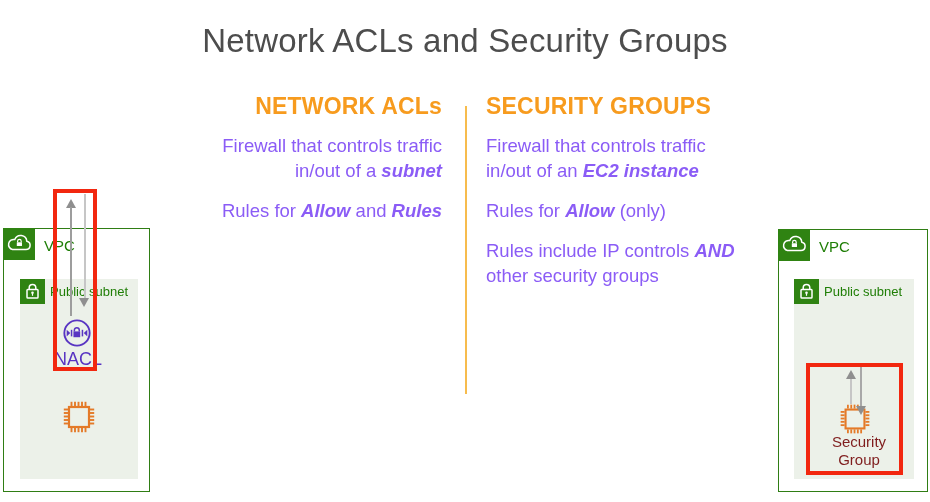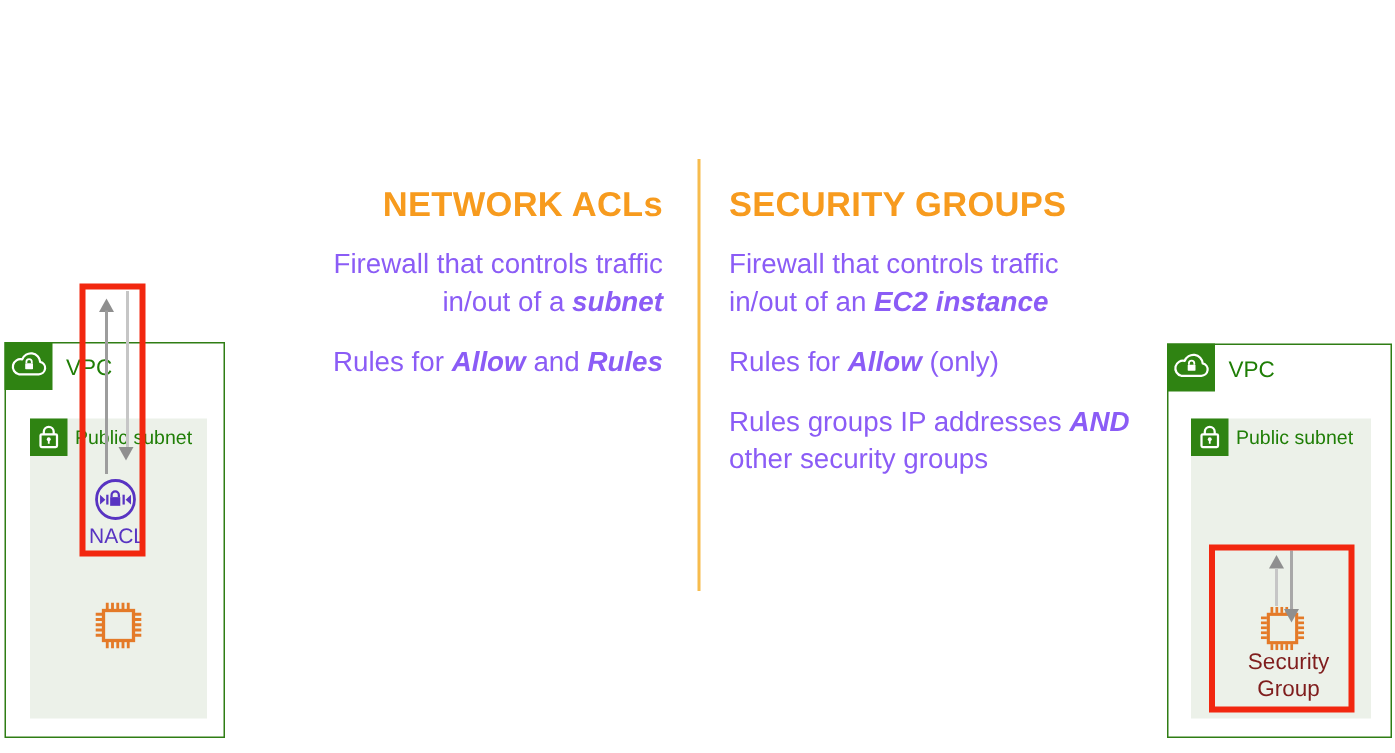--- a/index.html
+++ b/index.html
@@ -4,66 +4,67 @@
 <style>
   html,body{margin:0;padding:0;background:#fff;}
   .canvas{
     position:relative;width:930px;height:502px;background:#ffffff;
     font-family:"Liberation Sans","DejaVu Sans",sans-serif;overflow:hidden;
   }
   .title{
     position:absolute;left:0;right:0;top:22px;text-align:center;
     font-size:33px;font-weight:500;color:#4d4d4d;margin:0;letter-spacing:.2px;
   }
-  .col{position:absolute;top:122px;}
+  .col{position:absolute;top:92px;}
   .col h2{font-size:23px;font-weight:bold;color:#F79B1E;margin:0 0 13px 0;line-height:28px;letter-spacing:.2px;}
   .col p{font-size:18.5px;line-height:25px;color:#8b5cf6;margin:0 0 15px 0;}
   .col .bi{font-style:italic;font-weight:bold;}
   .col-left{left:110px;width:332px;text-align:right;}
   .col-right{left:486px;width:310px;text-align:left;}
   .divider{position:absolute;left:465px;top:106px;width:2px;height:288px;background:#F7BC4D;}
 
   .vpc-box{position:absolute;border:1px solid #2F7D14;background:#fff;box-sizing:border-box;}
   .vpc-icon{position:absolute;left:-1px;top:-1px;width:32px;height:32px;background:#2F8312;}
   .vpc-label{position:absolute;left:40px;top:8px;font-size:15px;color:#1F7E06;}
   .subnet{position:absolute;background:#ECF1E9;}
   .subnet-icon{position:absolute;left:0;top:0;width:25px;height:25px;background:#2F8312;}
   .subnet-label{position:absolute;left:30px;top:5px;font-size:13px;color:#1F7E06;white-space:nowrap;}
   .nacl-wrap{position:absolute;left:58px;top:89px;width:30px;height:30px;}
-  .nacl-label{position:absolute;left:43px;top:120px;width:62px;text-align:center;font-size:14px;color:#5834C2;}
+  .nacl-label{position:absolute;left:43px;top:120px;width:62px;text-align:center;font-size:18px;color:#5834C2;}
   .chip{position:absolute;}
   .sg-label{position:absolute;left:25px;top:203px;width:110px;text-align:center;font-size:15px;line-height:18px;color:#7f1d1d;}
 
   .redbox{position:absolute;border:4px solid #F2270F;box-sizing:border-box;background:transparent;}
   .vline{position:absolute;width:2px;}
   .ah{position:absolute;width:0;height:0;}
   .ah-up{border-left:5px solid transparent;border-right:5px solid transparent;border-bottom:9px solid #8f8f8f;}
   .ah-down{border-left:5px solid transparent;border-right:5px solid transparent;border-top:9px solid #8f8f8f;}
 </style>
 </head>
 <body>
 
 <div class="canvas">
 
+  <h1 class="title">Network ACLs and Security Groups</h1>
 
   <div class="col col-left">
     <h2>NETWORK ACLs</h2>
     <p><span>Firewall that controls traffic</span><br>
       <span>in/out of a </span><span class="bi">subnet</span></p>
     <p><span>Rules for </span><span class="bi">Allow</span><span> and </span><span class="bi">Rules</span></p>
   </div>
 
   <div class="divider"></div>
 
   <div class="col col-right">
     <h2>SECURITY GROUPS</h2>
     <p><span>Firewall that controls traffic</span><br>
       <span>in/out of an </span><span class="bi">EC2 instance</span></p>
     <p><span>Rules for </span><span class="bi">Allow</span><span> (only)</span></p>
-    <p><span>Rules groups IP addresses </span><span class="bi">AND</span><br>
+    <p><span>Rules include IP controls </span><span class="bi">AND</span><br>
       <span>other security groups</span></p>
   </div>
 
   <div class="vpc-box" style="left:3px;top:228px;width:147px;height:264px;">
     <div class="vpc-icon">
       <svg width="32" height="32" viewBox="0 0 32 32">
         <path d="M9.5 21.5 h13.3 a4.2 4.2 0 0 0 1 -8.3 a6.2 6.2 0 0 0 -12 -1.6 a4.6 4.6 0 0 0 -2.3 9.9 z" fill="none" stroke="#fff" stroke-width="1.5" stroke-linejoin="round"></path>
         <path d="M14.6 14.2 v-1 a1.8 1.8 0 0 1 3.6 0 v1" fill="none" stroke="#fff" stroke-width="1.2"></path>
         <rect x="13.8" y="14.2" width="5.2" height="3.9" rx="0.4" fill="#fff"></rect>
       </svg>

